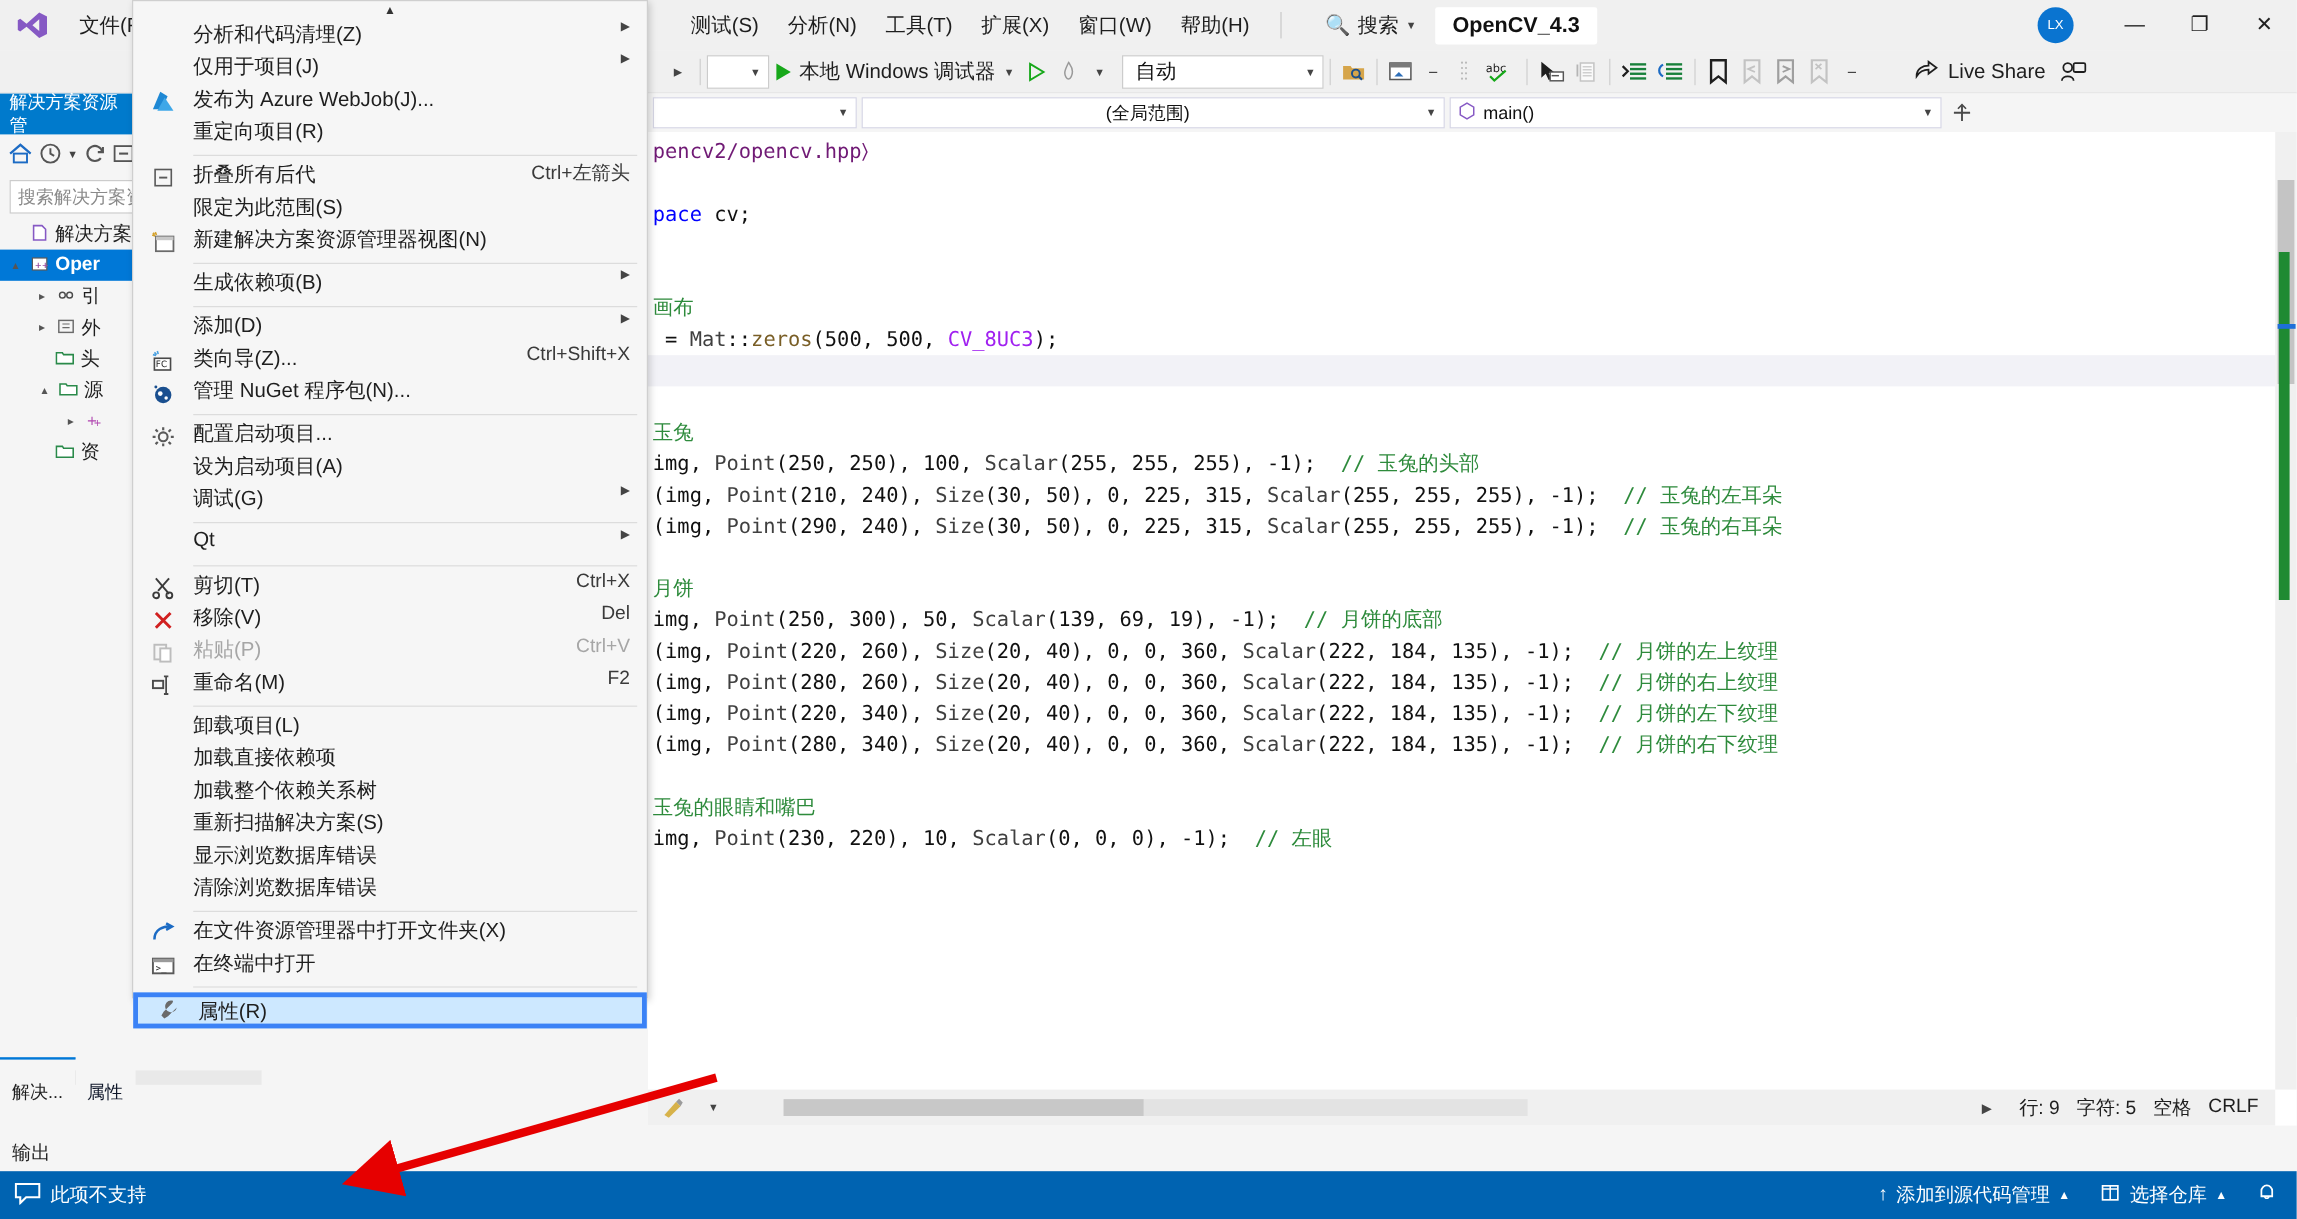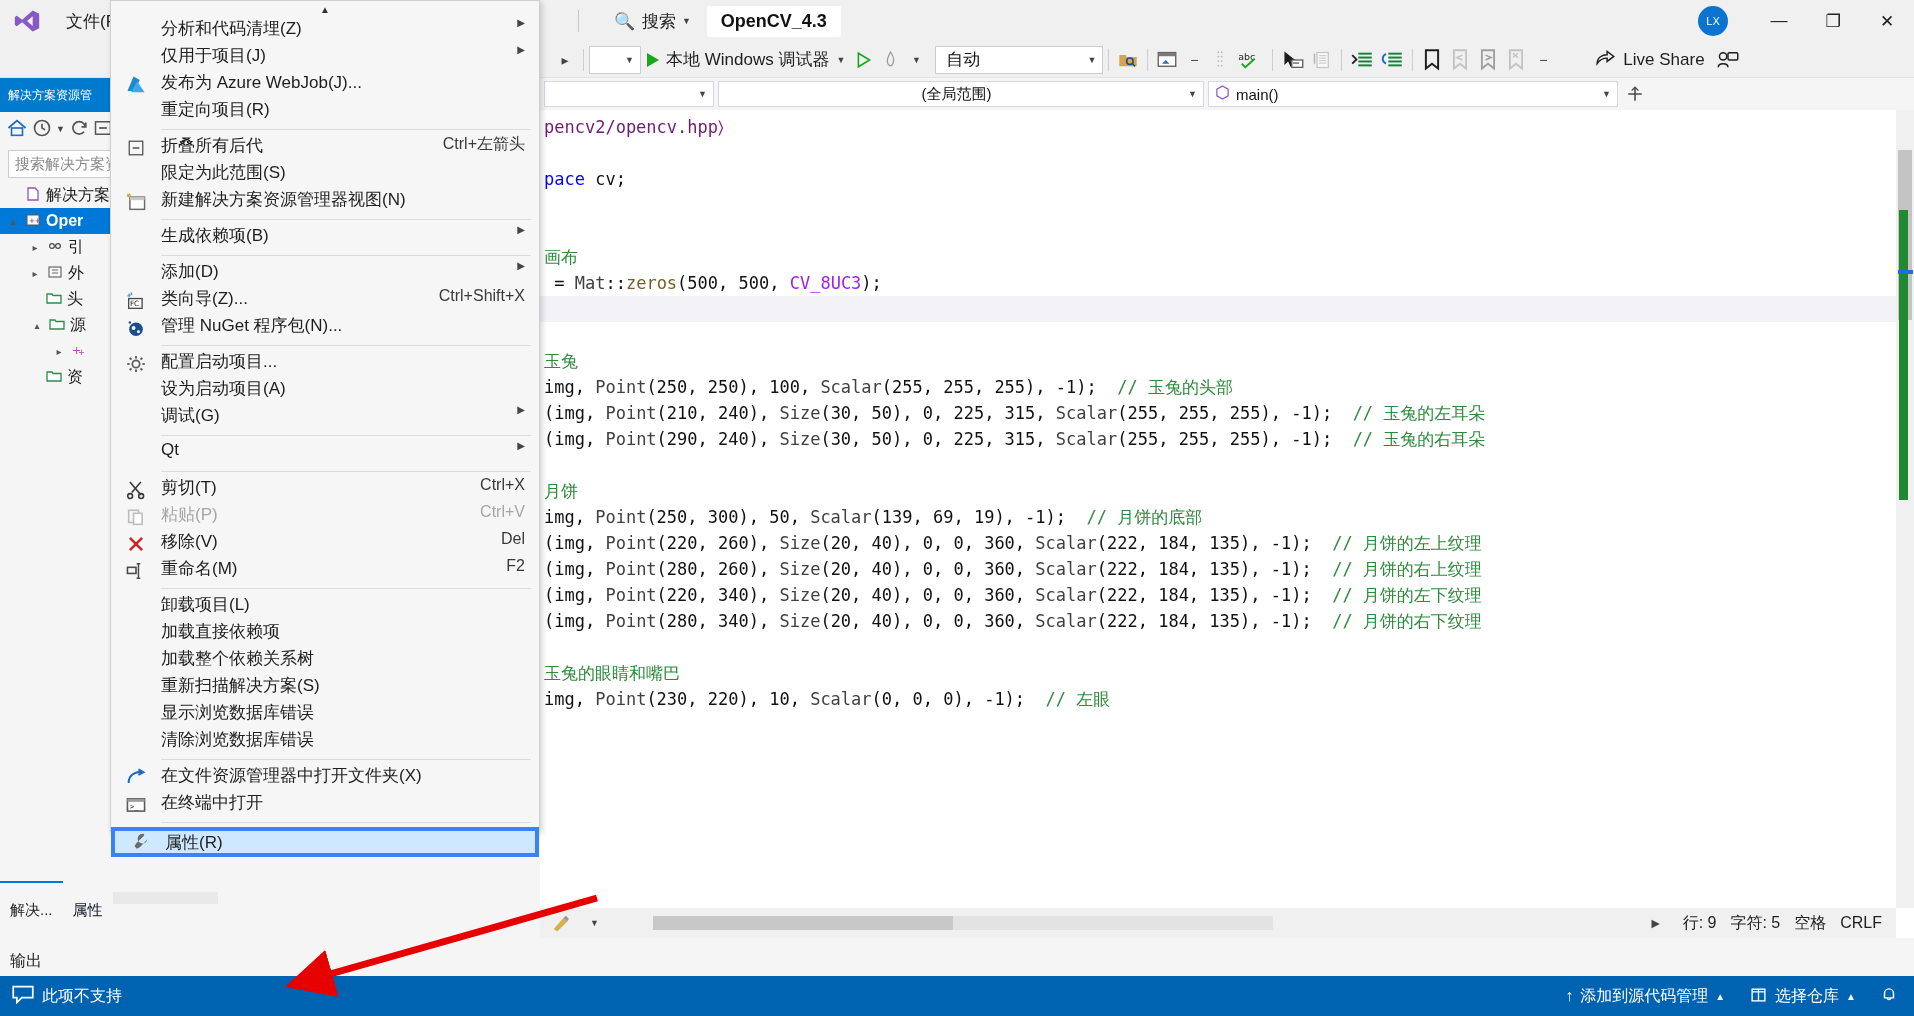--- a/index.html
+++ b/index.html
@@ -52,21 +52,21 @@
   .combo .cv { white-space: nowrap; }
   .run-btn { display:flex; align-items:center; gap:7px; font-size:17px; color:#1e1e1e; padding: 0 6px; white-space: nowrap;}
   .tri-green { width:0;height:0;border-left:12px solid #17a81a;border-top:7px solid transparent;border-bottom:7px solid transparent; }
   .liveshare { display:flex; align-items:center; gap:7px; font-size:17px; color:#1e1e1e; padding:0 8px; }
 
   
   .sln {
     position: absolute; top: 78px; left: 0; width: 540px; bottom: 0; background: #f5f5f5;
   }
   .sln-tab {
-    height: 34px; background: #007acc; color: #fff; font-size: 12px; display:flex; align-items:center;
+    height: 34px; background: #007acc; color: #fff; font-size: 15px; display:flex; align-items:center;
     padding: 0 8px; width: 120px;
   }
   .sln-toolbar { height: 34px; display: flex; align-items: center; gap: 4px; padding: 0 6px; color:#555; font-size:14px;}
   .sln-search {
     margin: 4px 8px; height: 28px; border: 1px solid #ccc; background: #fff;
     font-size: 15px; color: #8a8a8a; display: flex; align-items: center; padding: 0 6px;
   }
   .tree { font-size: 16px; color: #1e1e1e; }
   .trow { height: 26px; display: flex; align-items: center; gap: 5px; padding-left: 6px; white-space: nowrap; }
   .trow.sel { background: #0078d7; color: #fff; font-weight: bold; }
@@ -152,20 +152,28 @@
   <div class="titlebar">
     <div class="vs-logo">
       <svg viewBox="0 0 32 32">
           <path d="M23,3 L31,7 L31,25 L23,29 L10,17.5 L3.5,22.5 L1,21 L1,11 L3.5,9.5 L10,14.5 Z M23,10 L16,16 L23,22 Z" fill="#8659c4"></path>
         </svg>
     </div>
     <div class="menubar">
       <div class="menu-item">文件(F)</div>
     </div>
     <div style="width:430px"></div>
+    <div class="menubar">
+      <div class="menu-item">测试(S)</div>
+      <div class="menu-item">分析(N)</div>
+      <div class="menu-item">工具(T)</div>
+      <div class="menu-item">扩展(X)</div>
+      <div class="menu-item">窗口(W)</div>
+      <div class="menu-item">帮助(H)</div>
+    </div>
     <div style="width:1px;height:22px;background:#c8c8c8;margin:0 14px;"></div>
     <div class="search-box">
       <span class="mag">🔍</span>
       <span>搜索</span>
       <span class="tiny-caret">▼</span>
     </div>
     <div class="proj-badge">OpenCV_4.3</div>
     <div class="titlebar-right">
       <div class="avatar">LX</div>
       <div class="wbtn">—</div>
@@ -659,38 +667,38 @@
             <svg width="22" height="20" viewBox="0 0 18 16">
               <path d="M4,1.5 L13,12" stroke="#3a3a3a" stroke-width="1.3" fill="none"></path>
               <path d="M13,1.5 L5.5,10" stroke="#3a3a3a" stroke-width="1.3" fill="none"></path>
               <circle cx="4.2" cy="13" r="2" fill="none" stroke="#3a3a3a" stroke-width="1.3"></circle>
               <circle cx="13.2" cy="13" r="2" fill="none" stroke="#3a3a3a" stroke-width="1.3"></circle>
             </svg>
           </div>
           <div class="ctx-label">剪切(T)</div>
           <div class="ctx-accel">Ctrl+X</div>
         </div>
+        <div class="ctx-item">
+          <div class="ctx-ico">
+            <svg width="22" height="20" viewBox="0 0 18 16">
+              <path d="M4,3 L14,13 M14,3 L4,13" stroke="#d12020" stroke-width="2"></path>
+            </svg>
+          </div>
+          <div class="ctx-label">移除(V)</div>
+          <div class="ctx-accel">Del</div>
+        </div>
         <div class="ctx-item disabled">
           <div class="ctx-ico">
             <svg width="22" height="20" viewBox="0 0 18 16">
               <rect x="3" y="2.5" width="8" height="10" fill="none" stroke="#bdbdbd" stroke-width="1.3"></rect>
               <rect x="7" y="5" width="7" height="9" fill="#fff" stroke="#bdbdbd" stroke-width="1.3"></rect>
             </svg>
           </div>
           <div class="ctx-label">粘贴(P)</div>
           <div class="ctx-accel">Ctrl+V</div>
-        </div>
-        <div class="ctx-item">
-          <div class="ctx-ico">
-            <svg width="22" height="20" viewBox="0 0 18 16">
-              <path d="M4,3 L14,13 M14,3 L4,13" stroke="#d12020" stroke-width="2"></path>
-            </svg>
-          </div>
-          <div class="ctx-label">移除(V)</div>
-          <div class="ctx-accel">Del</div>
         </div>
         <div class="ctx-item">
           <div class="ctx-ico">
             <svg width="22" height="20" viewBox="0 0 18 16">
               <rect x="2" y="5" width="7" height="5" fill="none" stroke="#4a4a4a" stroke-width="1.3"></rect>
               <path d="M11,2 v12 M9.5,2 h3 M9.5,14 h3" stroke="#4a4a4a" stroke-width="1.2"></path>
             </svg>
           </div>
           <div class="ctx-label">重命名(M)</div>
           <div class="ctx-accel">F2</div>

